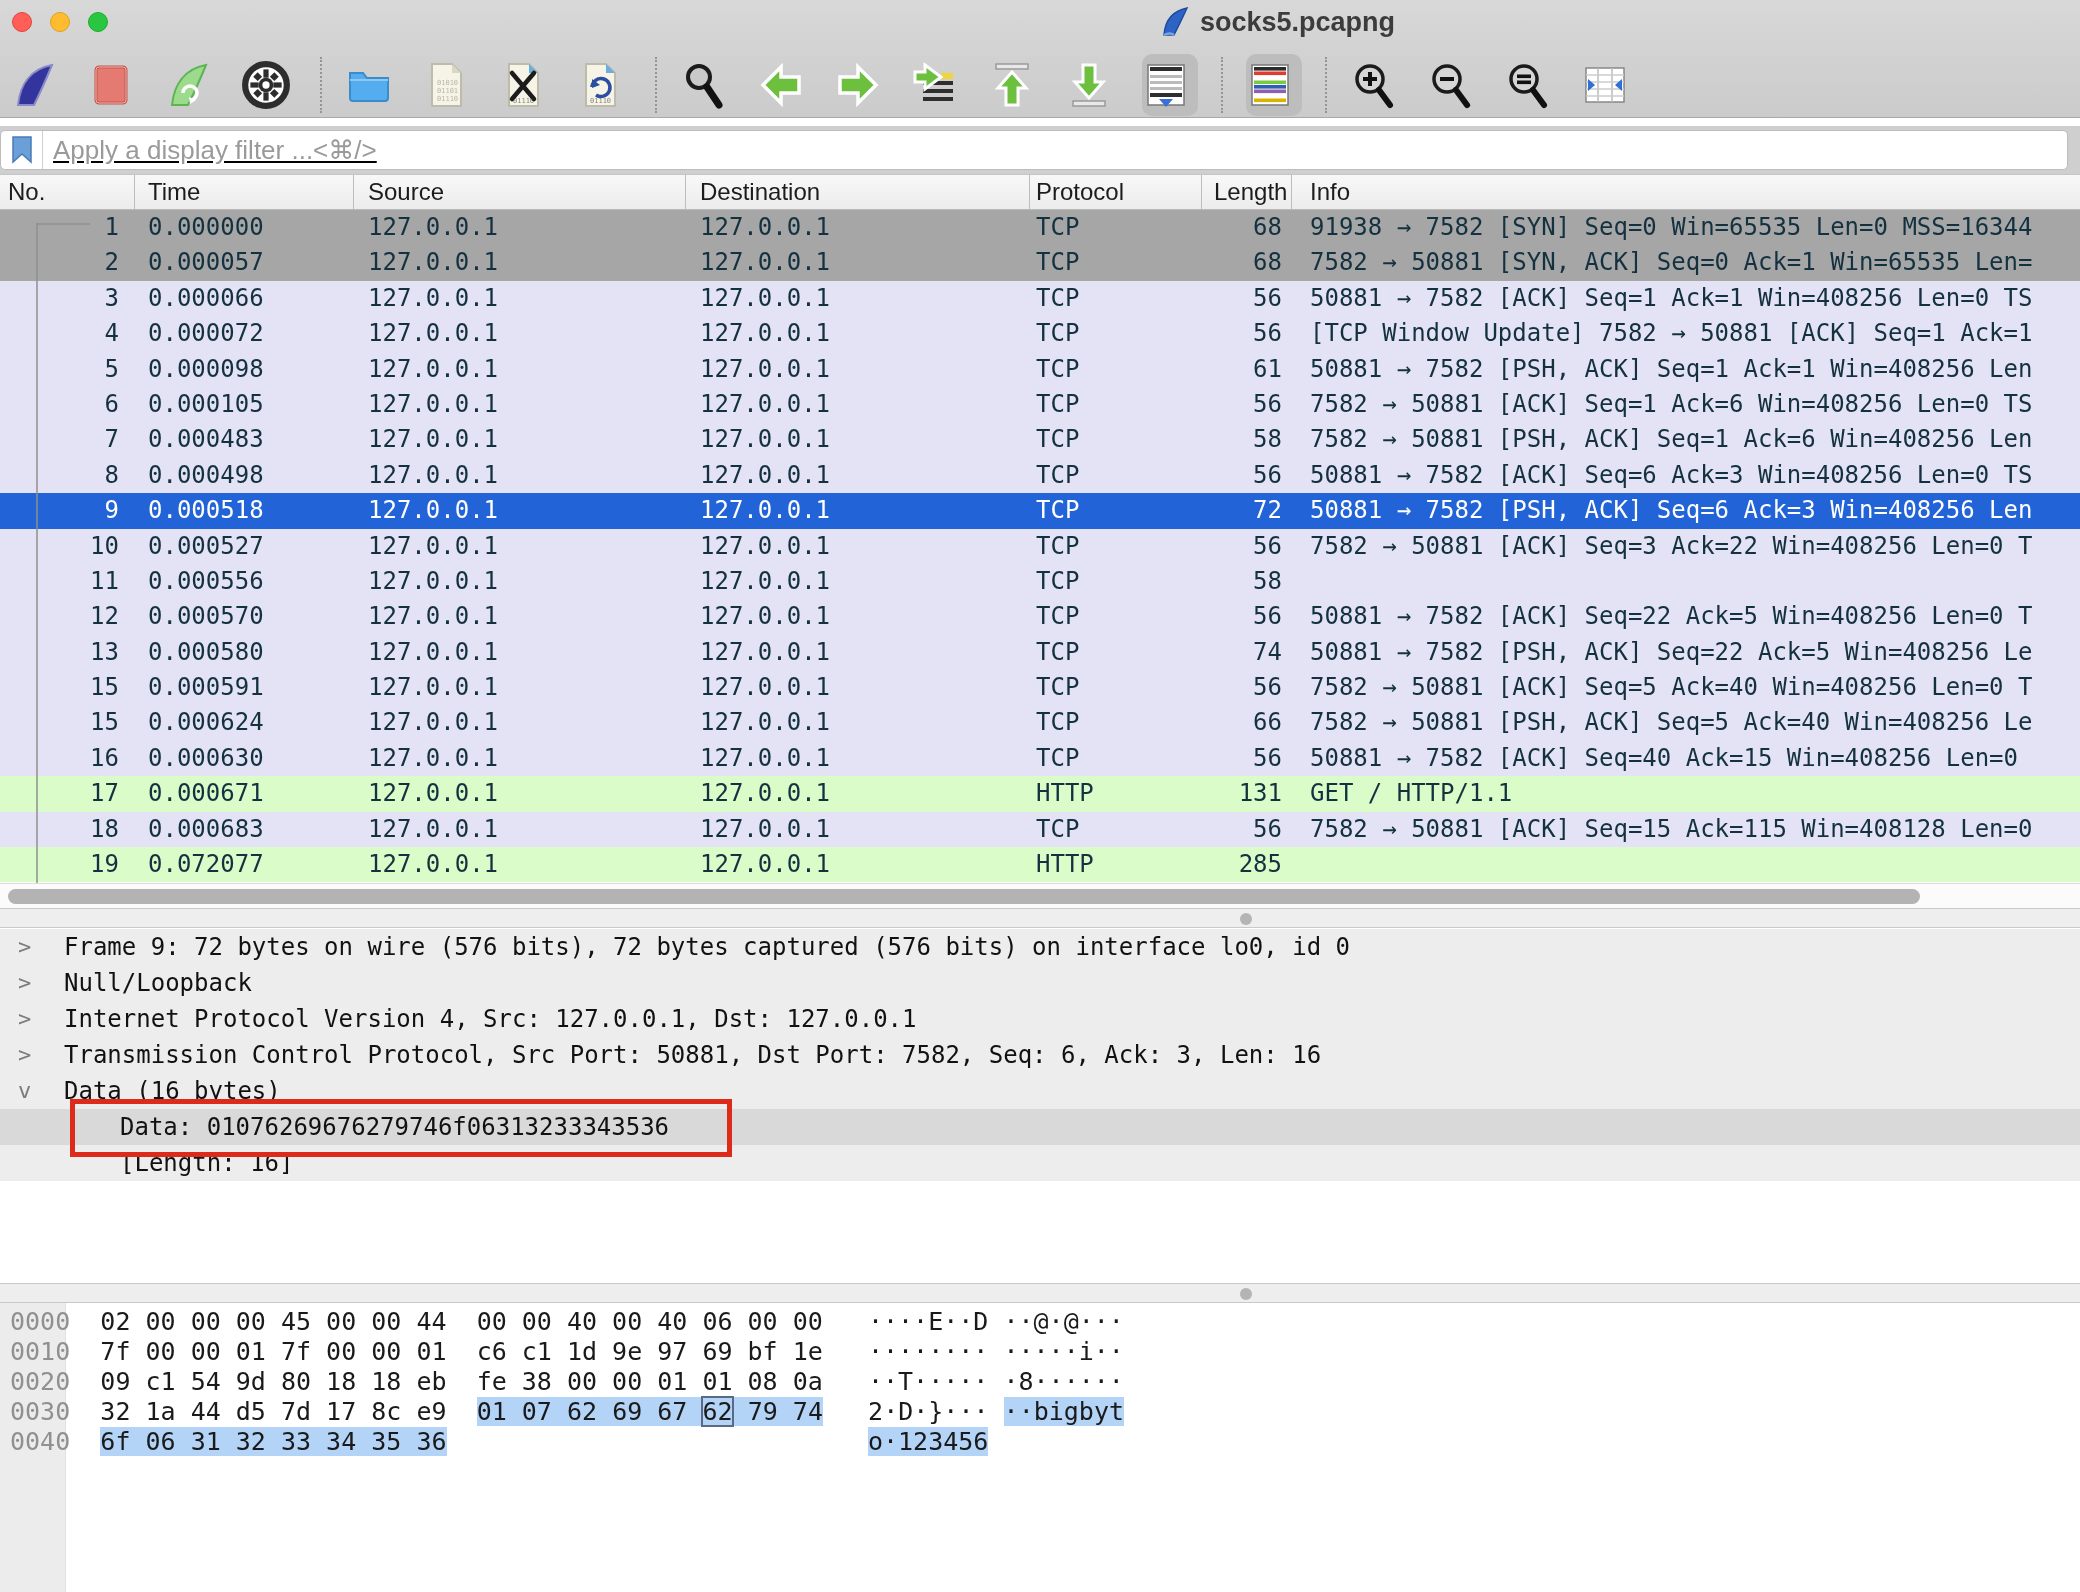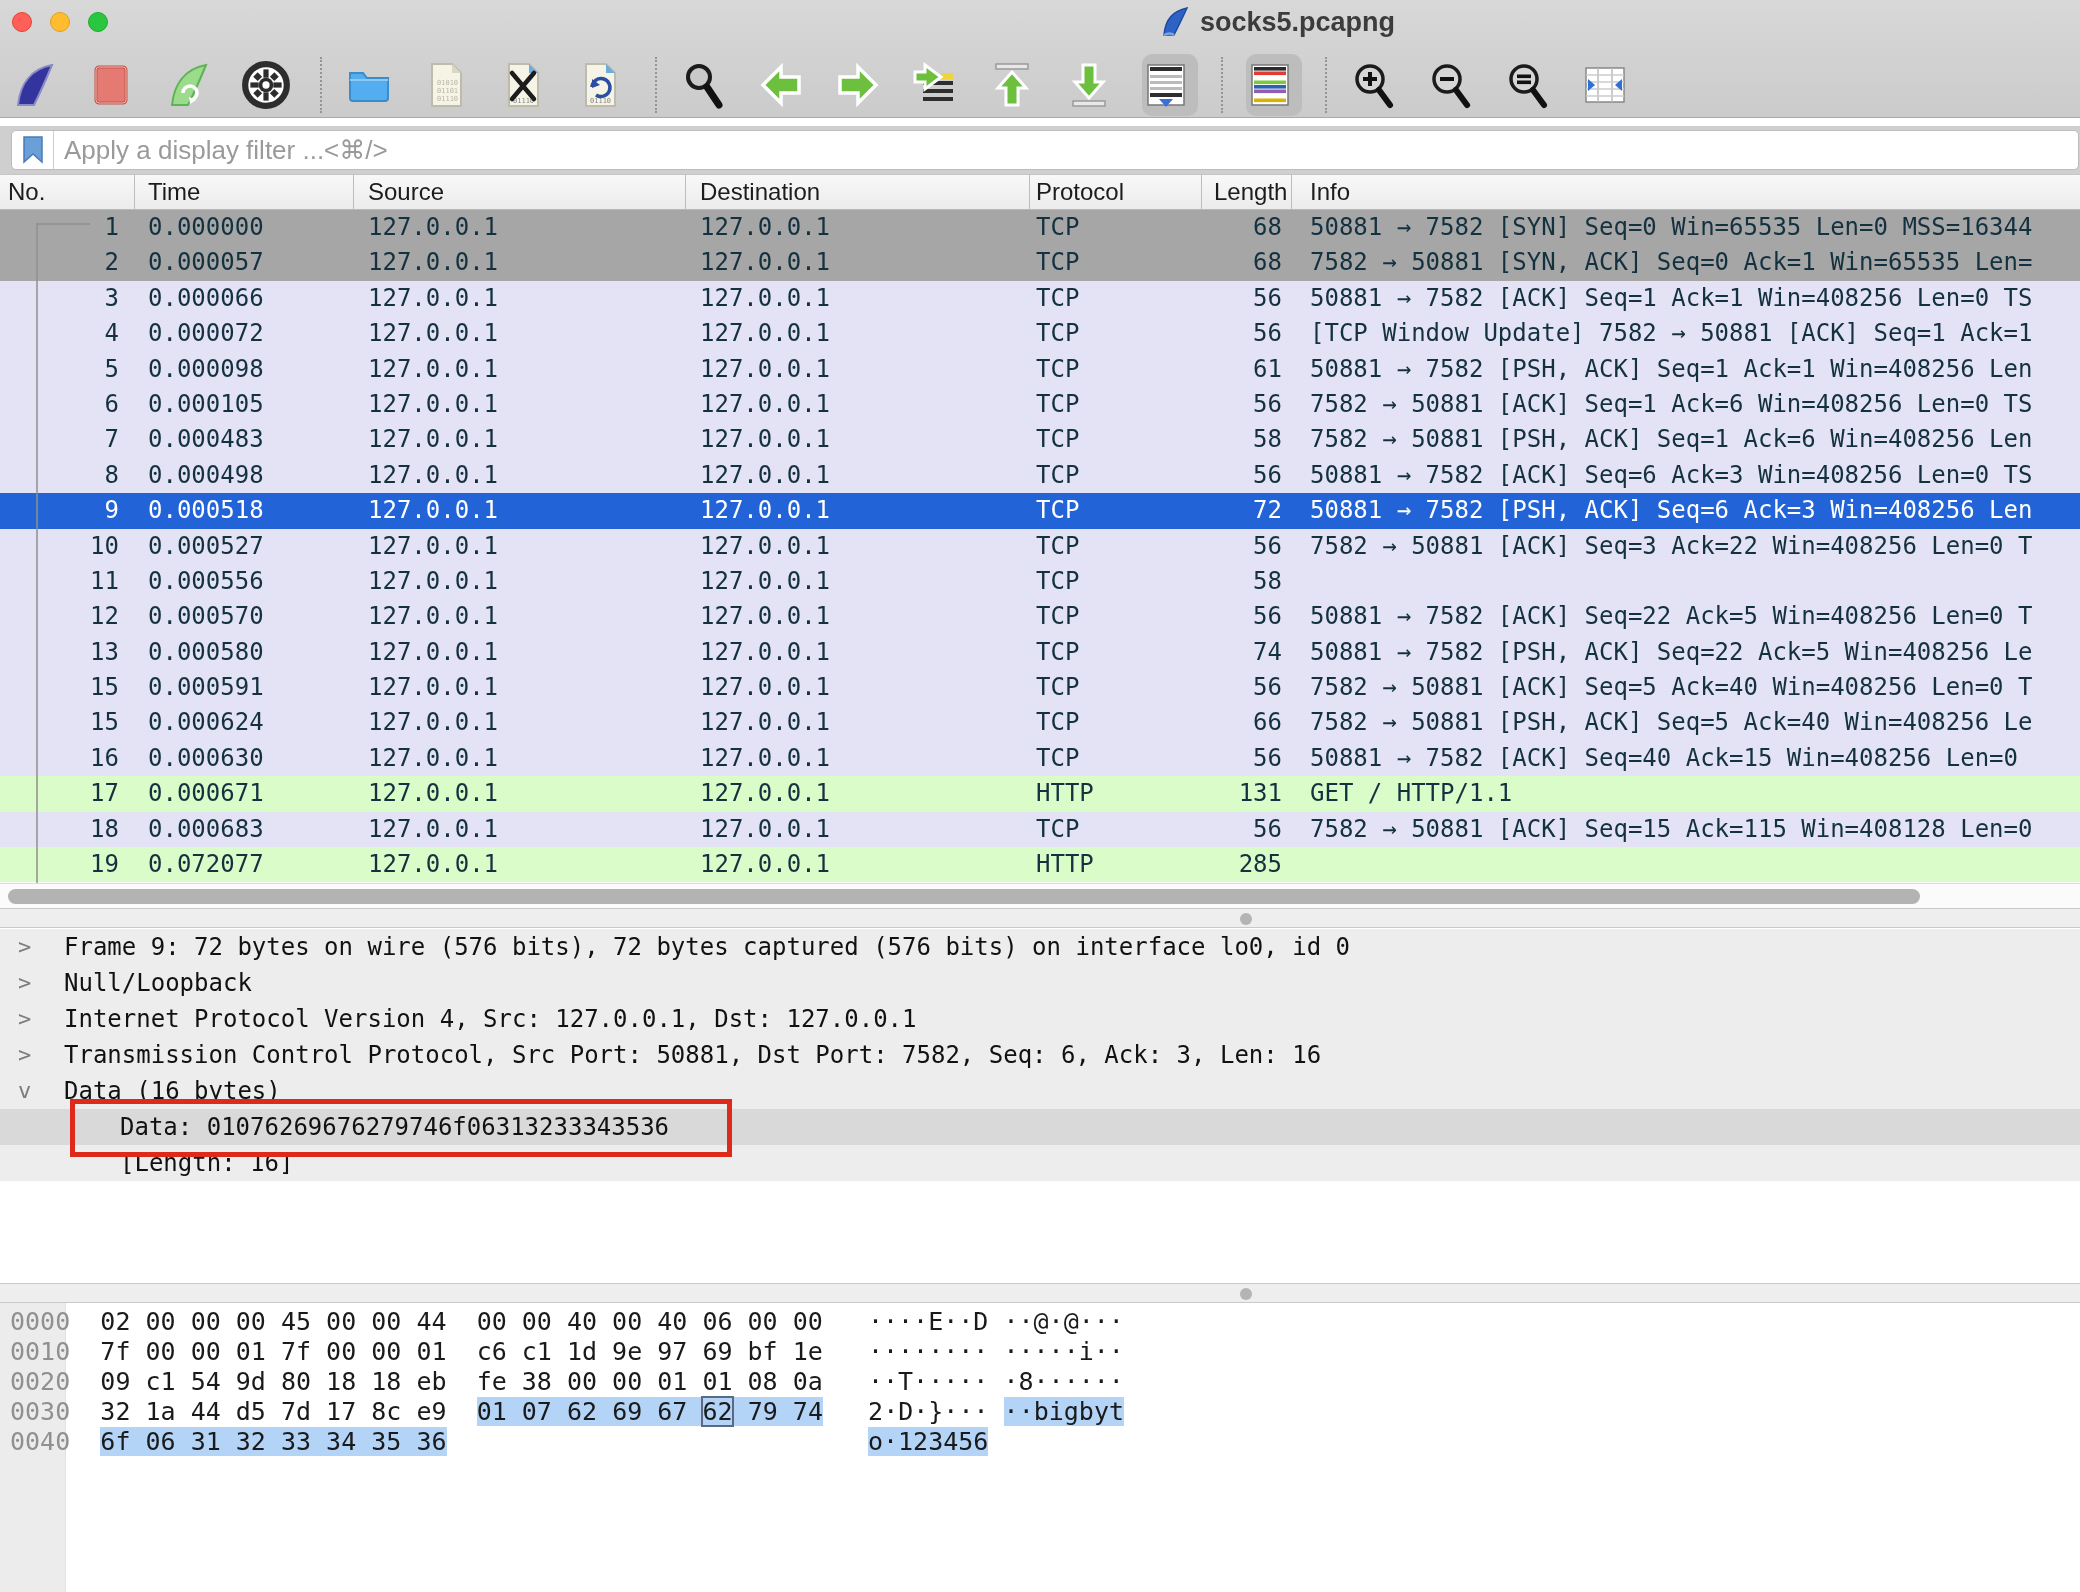--- a/index.html
+++ b/index.html
@@ -19,22 +19,22 @@
 
   .toolbar { position:absolute; left:0; top:44px; height:82px; display:flex; align-items:center;
              padding-left:10px; gap:21px; }
   .tbtn { width:56px; height:62px; display:flex; align-items:center; justify-content:flex-start;
           background:transparent; border:none; }
   .tbtn.pressed { background:#bdbdbd; border-radius:10px; }
   .tsep { width:2px; height:56px; border-left:2px dotted #949494; margin:0 2px; }
 
   
   .filterbar { position:absolute; left:0; top:126px; width:2080px; height:48px; background:#cfcfcf; }
-  .filter-field { position:absolute; left:11px; top:4px; width:2068px; height:40px; background:#ffffff;
-                  border:1px solid #bdbdbd; border-radius:5px; display:flex; align-items:center; }
+  .filter-field { position:absolute; left:0; top:4px; width:2068px; height:40px; background:#ffffff;
+                  border:1px solid #bdbdbd; border-radius:5px; display:flex; align-items:center;text-decoration:underline; }
   .bookmark-box { width:42px; height:38px; display:flex; align-items:center; justify-content:center;
                   border-right:1px solid #cfcfcf; }
   .filter-input { flex:1; border:none; outline:none; font-size:26px; color:#444;
                   font-family:"Liberation Sans", sans-serif; padding-left:10px; background:transparent; }
   .filter-input::placeholder { color:#9a9a9a; }
 
   
   .pheader { position:absolute; left:0; top:174px; width:2080px; height:36px; display:flex;
              background:linear-gradient(#f8f8f8,#ececec); border-top:1px solid #c6c6c6;
              border-bottom:1px solid #b9b9b9; font-size:24px; color:#1c1c1c; }
@@ -351,21 +351,21 @@
 <div class="plist mono" id="packet-list">
   <div class="bracket-h"></div>
   <div class="bracket-v"></div>
 <div class="prow gray">
       <div class="pcell c-no">1</div>
       <div class="pcell c-time">0.000000</div>
       <div class="pcell c-src">127.0.0.1</div>
       <div class="pcell c-dst">127.0.0.1</div>
       <div class="pcell c-proto">TCP</div>
       <div class="pcell c-len">68</div>
-      <div class="pcell c-info">50881 → 7582 [SYN] Seq=0 Win=65535 Len=0 MSS=16344</div>
+      <div class="pcell c-info">91938 → 7582 [SYN] Seq=0 Win=65535 Len=0 MSS=16344</div>
     </div>
     <div class="prow gray">
       <div class="pcell c-no">2</div>
       <div class="pcell c-time">0.000057</div>
       <div class="pcell c-src">127.0.0.1</div>
       <div class="pcell c-dst">127.0.0.1</div>
       <div class="pcell c-proto">TCP</div>
       <div class="pcell c-len">68</div>
       <div class="pcell c-info">7582 → 50881 [SYN, ACK] Seq=0 Ack=1 Win=65535 Len=</div>
     </div>

